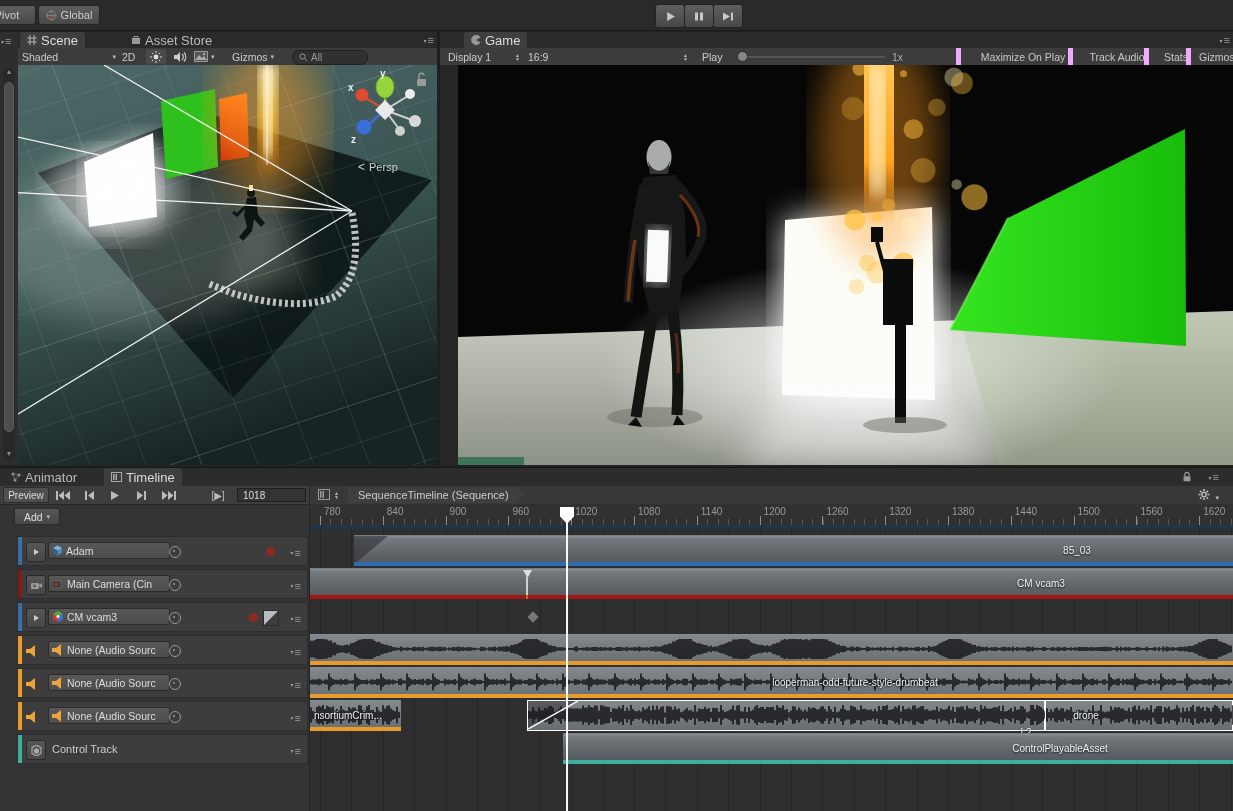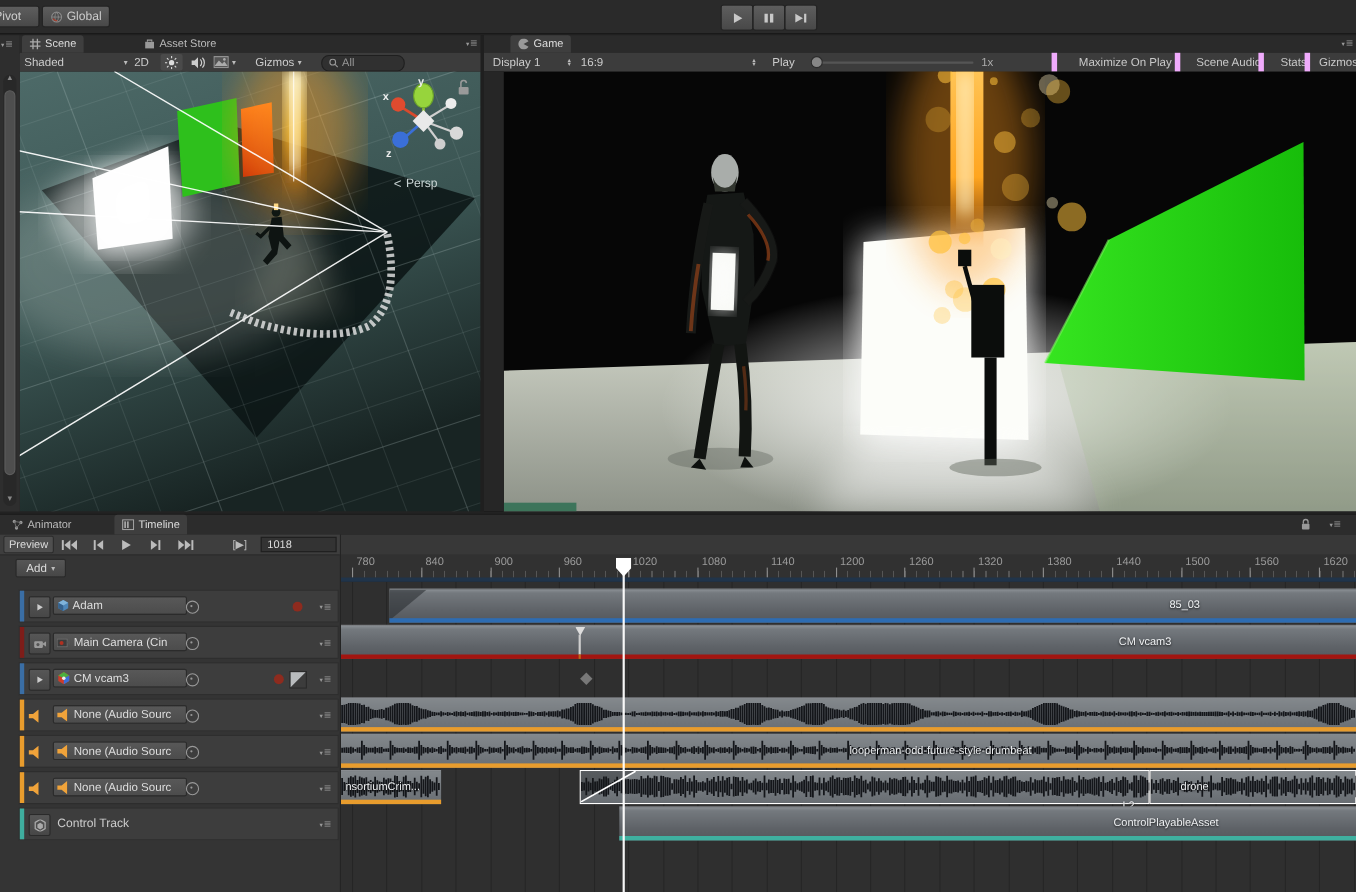--- a/index.html
+++ b/index.html
@@ -10,21 +10,21 @@
   
   #top-toolbar{left:0;top:0;width:1233px;height:30px;background:#2a2a2a;border-bottom:1px solid #191919;}
   .tb-btn{position:absolute;top:5px;height:20px;border:1px solid #242424;border-radius:3px;
           background:linear-gradient(#5e5e5e,#484848);color:#ccc;display:flex;align-items:center;
           justify-content:center;gap:4px;padding:0 8px;box-sizing:border-box;font-size:11px;}
   .play-btn{position:absolute;top:4px;width:28px;height:22px;border:1px solid #242424;border-radius:3px;
           background:linear-gradient(#5e5e5e,#484848);display:flex;align-items:center;justify-content:center;}
   
   .tabbar{position:absolute;height:16px;width:100%;background:#2a2a2a;border-bottom:1px solid #1e1e1e;}
   .tab{position:absolute;top:0;height:16px;display:flex;align-items:center;gap:4px;padding:0 7px;
-       color:#bbb;font-size:10px;}
+       color:#bbb;font-size:13px;}
   .tab.active{background:#3e3e3e;border-radius:3px 3px 0 0;color:#ddd;}
   .viewbar{position:absolute;height:17px;width:100%;background:#3c3c3c;border-bottom:1px solid #222;}
   .vb-item{position:absolute;top:0;height:17px;display:flex;align-items:center;gap:3px;color:#ccc;font-size:10.5px;}
   .caret{font-size:7px;color:#bbb;}
   .updown{display:inline-flex;flex-direction:column;font-size:5px;line-height:4px;color:#bbb;}
   .menu-glyph{display:inline-flex;align-items:center;color:#999;}
   .menu-glyph .c{font-size:6px;margin-right:1px;}
   .menu-glyph .l{font-size:11px;line-height:10px;}
   .searchpill{position:absolute;top:2px;height:13px;border-radius:7px;background:#303030;border:1px solid #1f1f1f;
        display:flex;align-items:center;padding:0 6px;gap:3px;color:#999;font-size:10px;}
@@ -356,21 +356,21 @@
       <div class="abs" style="left:297px;top:8px;width:148px;height:2px;background:#555;border-radius:1px;">
         <div class="abs" style="left:0;top:-5px;width:11px;height:11px;border-radius:50%;background:#868686;border:1px solid #2c2c2c;box-sizing:border-box;"></div>
       </div>
       <div class="vb-item" style="left:452px;color:#aaa;">
         <span>1x</span>
       </div>
       <div class="vb-item flat-label divleft" style="left:516px;width:108px;justify-content:center;">
         <span>Maximize On Play</span>
       </div>
       <div class="vb-item flat-label divleft" style="left:628px;width:72px;justify-content:center;">
-        <span>Scene Audio</span>
+        <span>Track Audio</span>
       </div>
       <div class="vb-item flat-label divleft" style="left:704px;width:38px;justify-content:center;">
         <span>Stats</span>
       </div>
       <div class="vb-item flat-label divleft" style="left:746px;width:46px;">
         <span>Gizmos</span>
 
       </div>
     </div>
 
@@ -686,20 +686,41 @@
             <div class="tracklabel">Control Track</div>
             <div class="rowmenu"><span class="menu-glyph">
                 <span class="c">▾</span>
                 <span class="l">≡</span>
               </span></div>
           </div>
         </div>
     </div>
 
     <div id="tl-right">
+      <div id="tl-bread">
+        <svg width="12" height="11" viewBox="0 0 12 11" style="position:absolute;left:8px;top:3px;">
+            <rect x="0.5" y="0.5" width="11" height="10" fill="none" stroke="#999"></rect>
+            <rect x="2" y="2" width="1.5" height="7" fill="#999"></rect>
+            <rect x="4.5" y="2" width="1.5" height="7" fill="#999"></rect>
+          </svg>
+        <span class="updown" style="position:absolute;left:24px;top:5px;">
+            <span>▲</span>
+            <span>▼</span>
+          </span>
+        <div id="bread-tag">
+          <span>SequenceTimeline (Sequence)</span>
+        </div>
+        <svg width="14" height="13" viewBox="0 0 14 13" style="position:absolute;right:22px;top:2px;">
+          <circle cx="7" cy="6.5" r="2.2" fill="none" stroke="#bbb" stroke-width="1.4"></circle>
+          <g stroke="#bbb" stroke-width="1.6">
+              <path d="M7 1v2M7 10v2M1.5 6.5h2M10.5 6.5h2M3 2.8l1.4 1.4M9.6 9.4l1.4 1.4M11 2.8L9.6 4.2M4.4 9.4L3 10.8"></path>
+            </g>
+        </svg>
+        <span class="caret" style="position:absolute;right:14px;top:8px;">▾</span>
+      </div>
       <div id="ruler">
         <div class="ruler-minor"></div>
         <div id="ruler-ticks">
             <div class="tick-major" style="left: 10px;"></div>
             <div class="tick-label" style="left: 14px;">780</div>
             <div class="tick-major" style="left: 72.8px;"></div>
             <div class="tick-label" style="left: 76.8px;">840</div>
             <div class="tick-major" style="left: 135.6px;"></div>
             <div class="tick-label" style="left: 139.6px;">900</div>
             <div class="tick-major" style="left: 198.4px;"></div>

